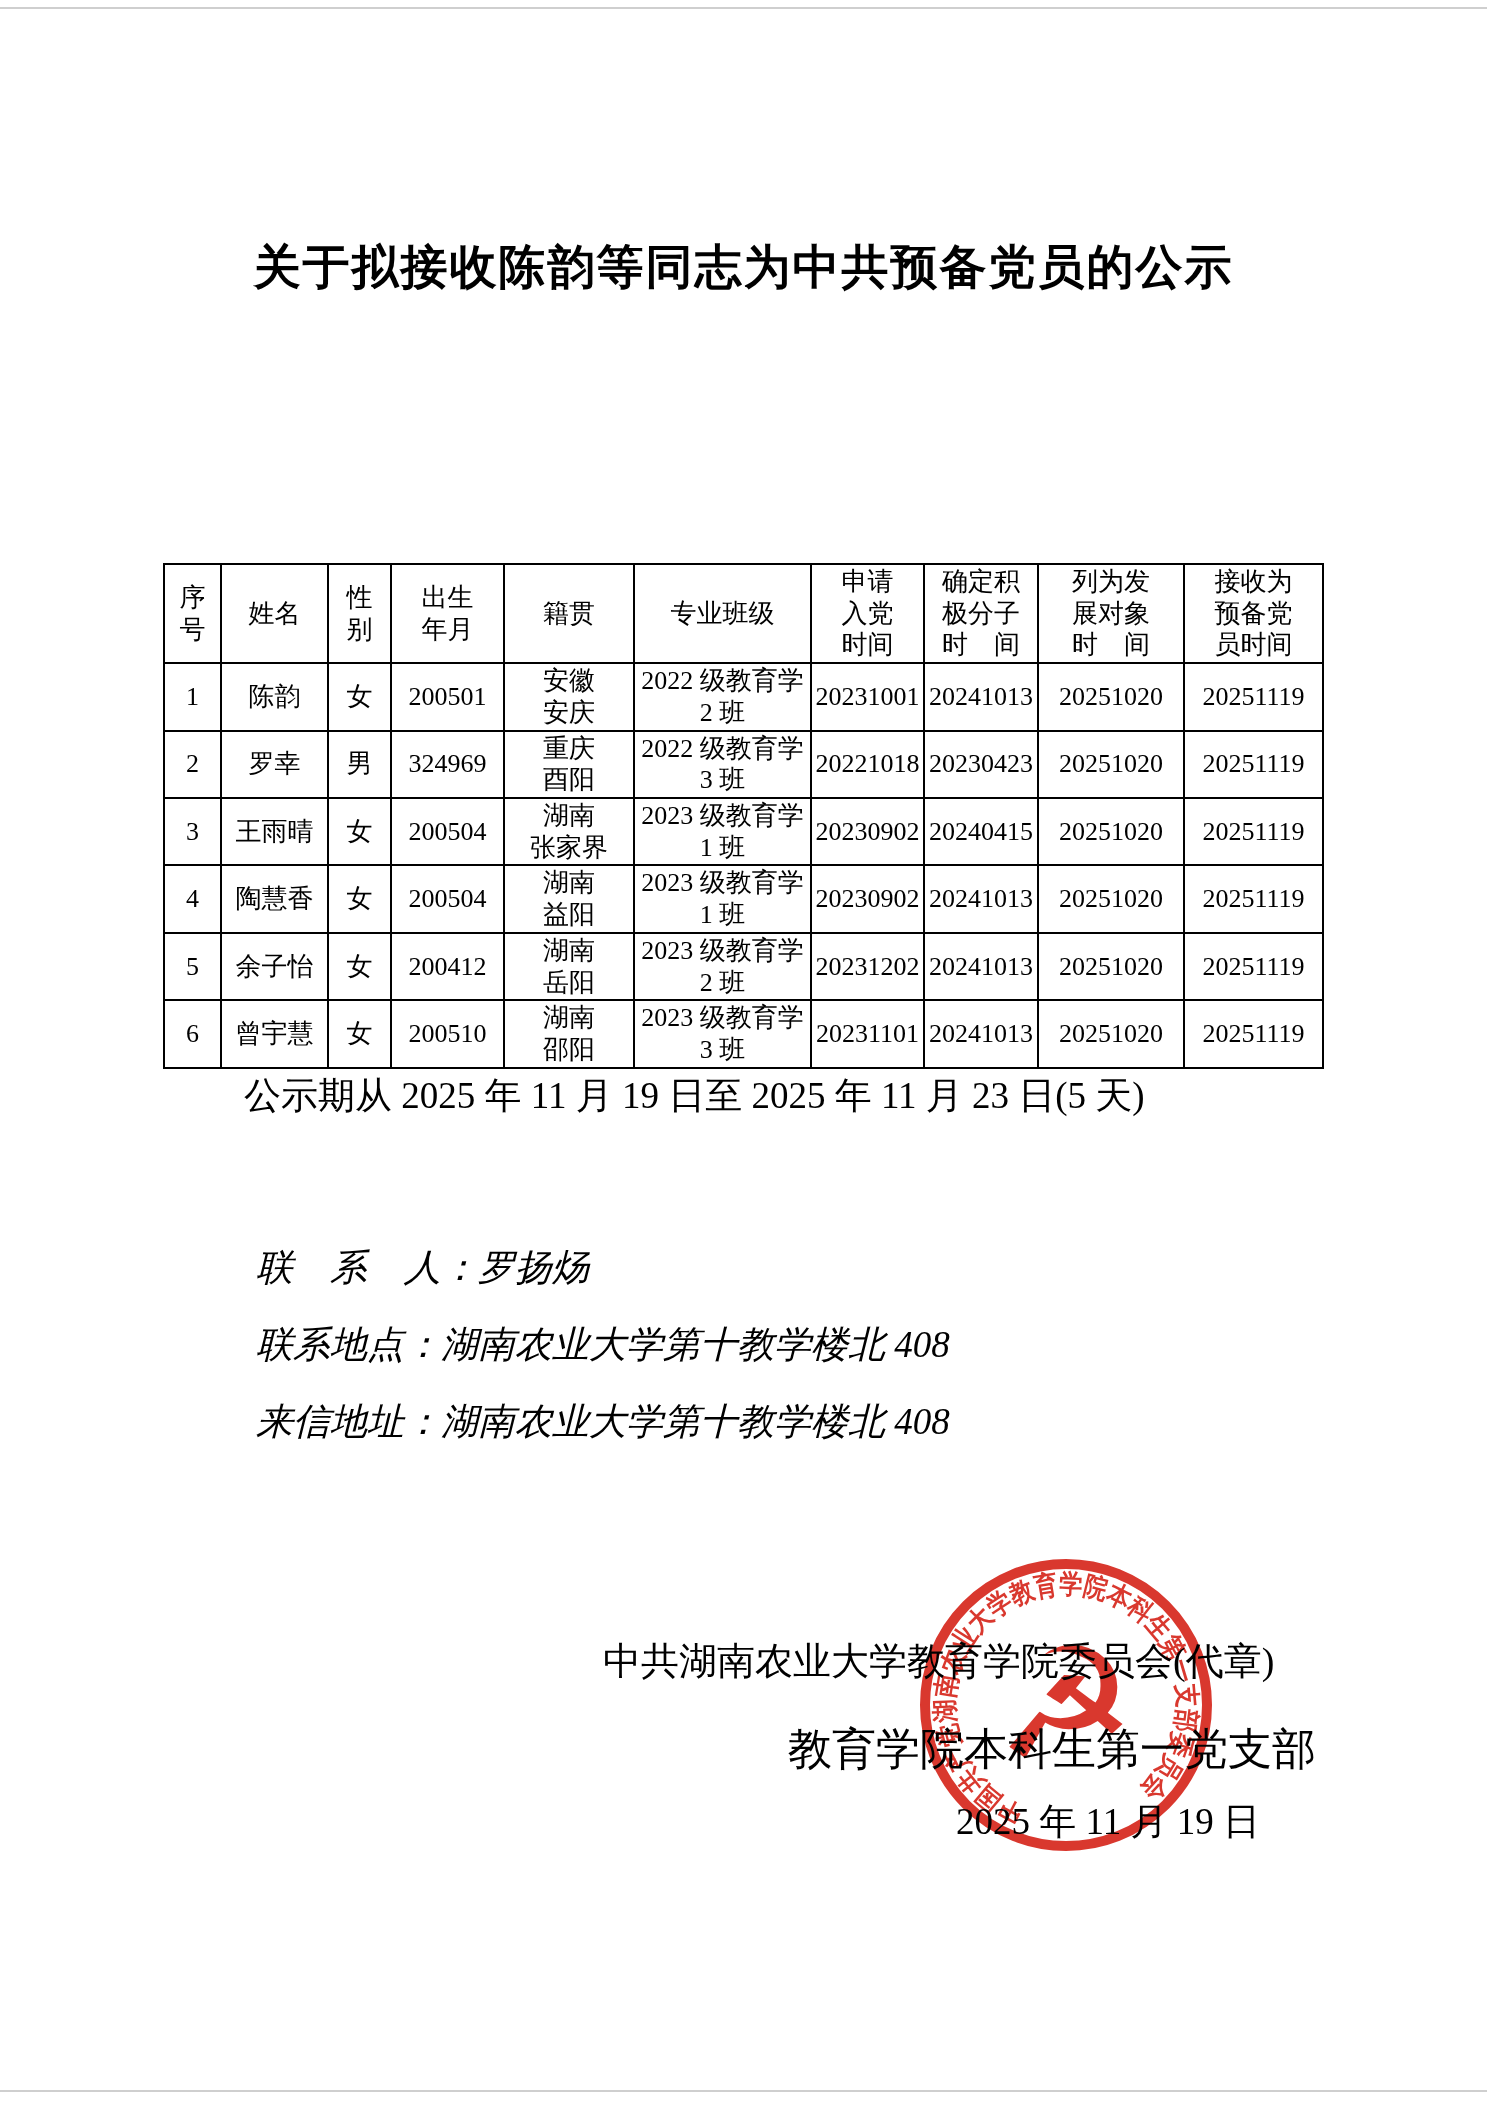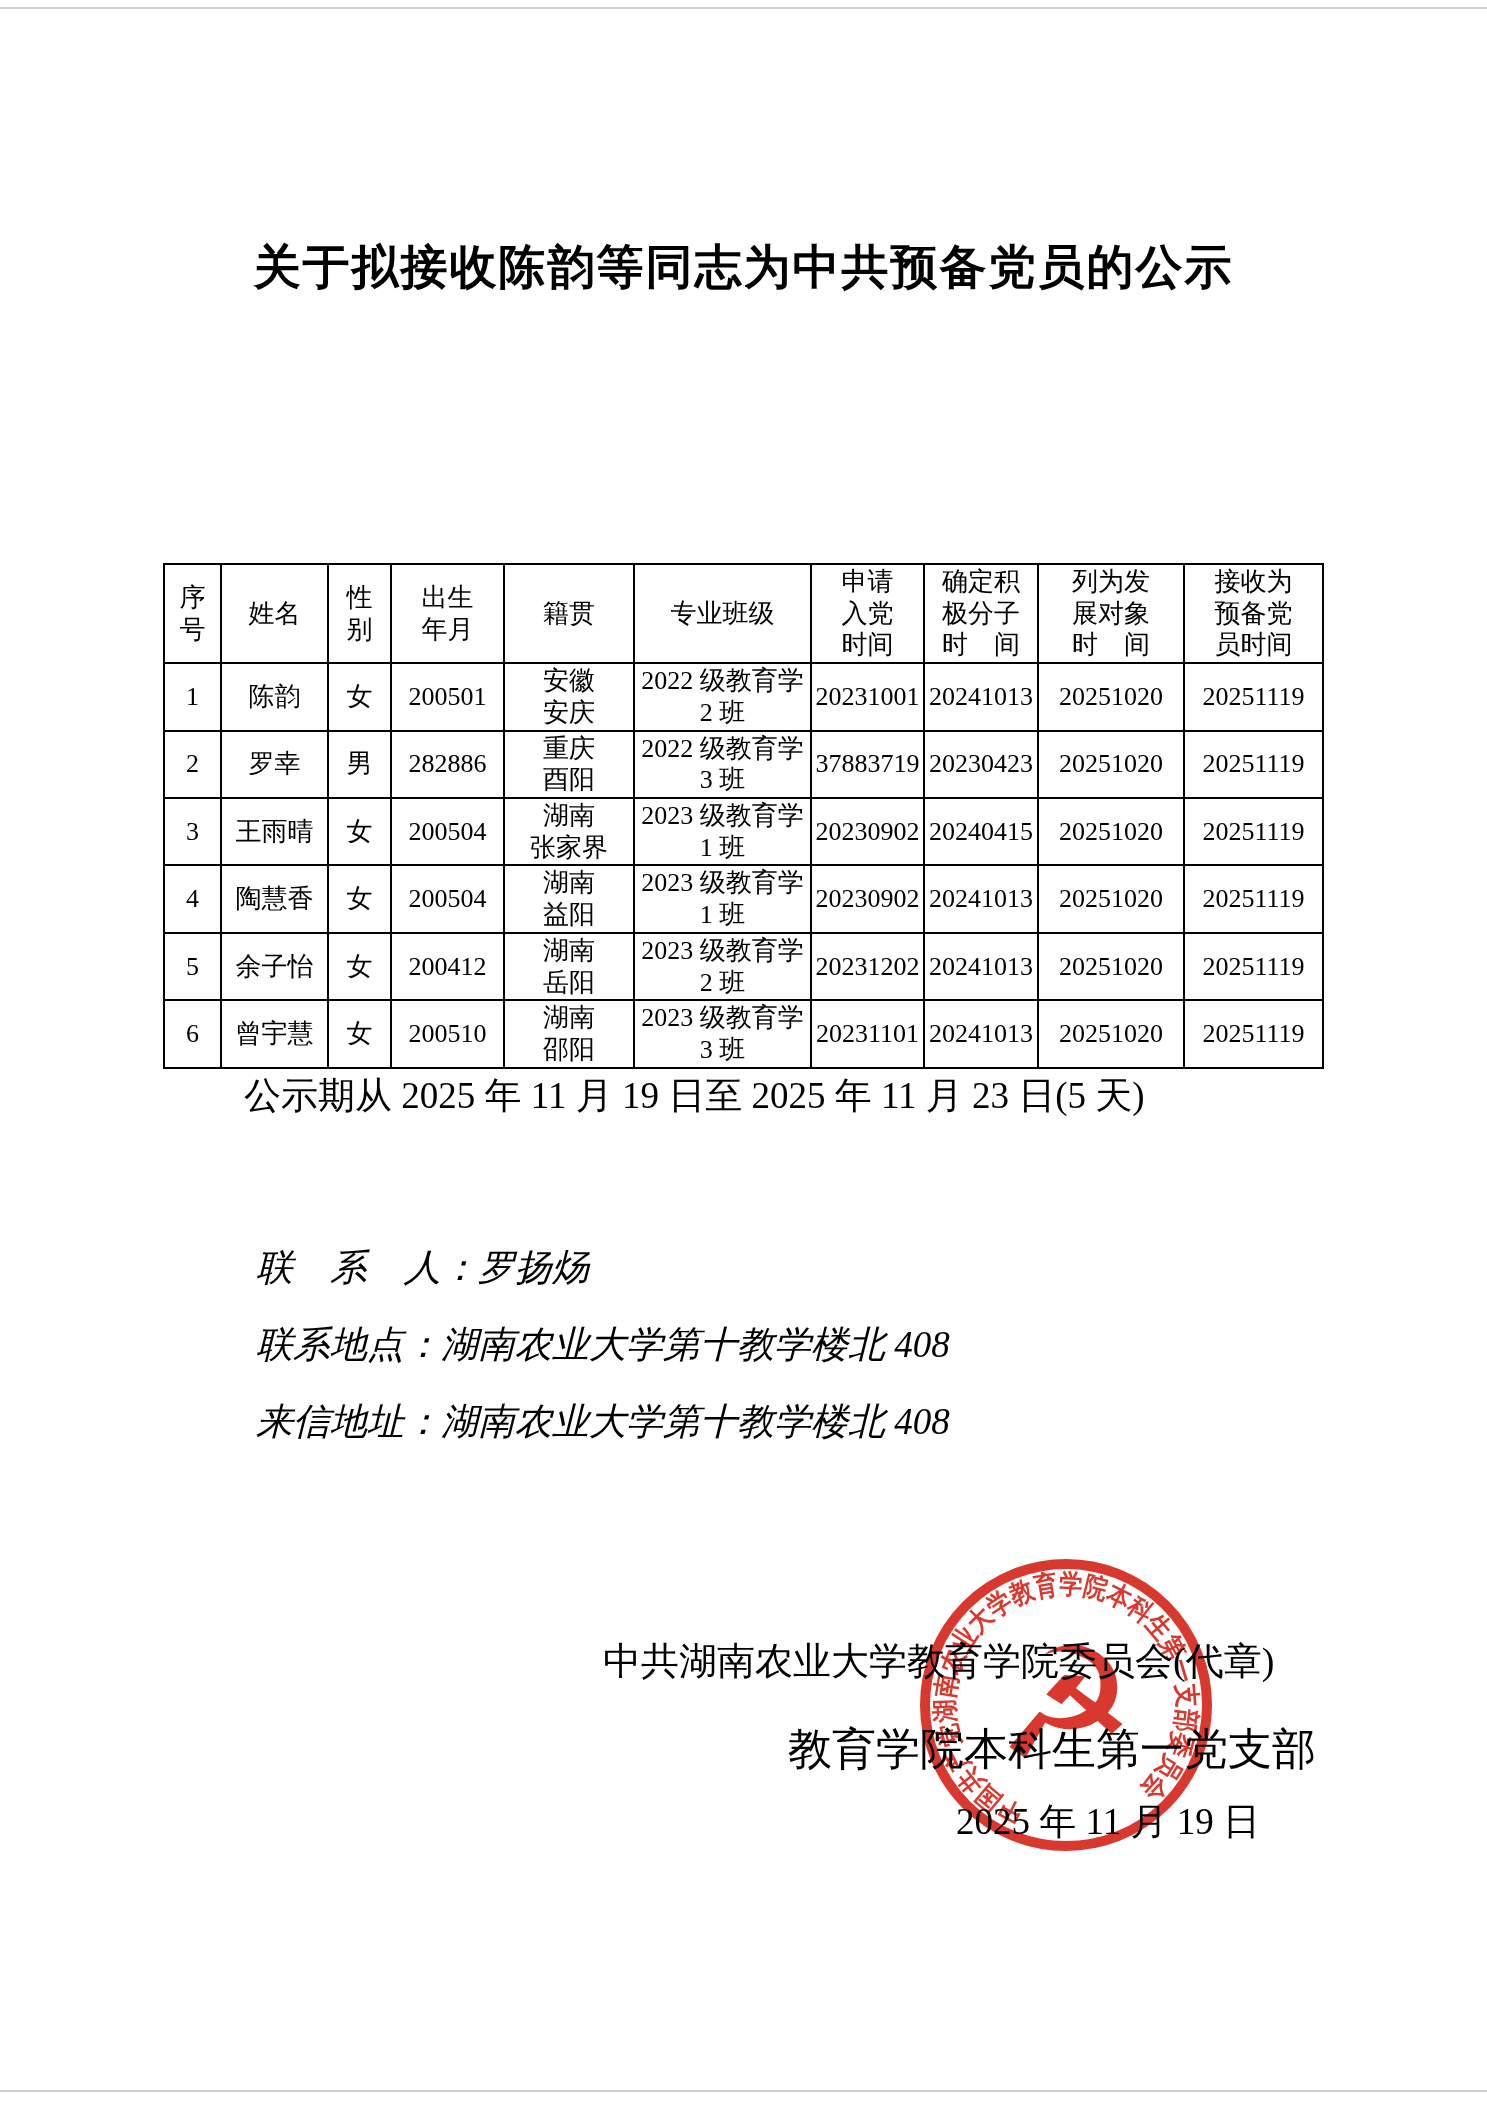--- a/index.html
+++ b/index.html
@@ -115,26 +115,26 @@
 2 班</td>
             <td>20231001</td>
             <td>20241013</td>
             <td>20251020</td>
             <td>20251119</td>
           </tr>
           <tr>
             <td>2</td>
             <td>罗幸</td>
             <td>男</td>
-            <td>282886</td>
+            <td>324969</td>
             <td>重庆
 酉阳</td>
             <td>2022 级教育学
 3 班</td>
-            <td>37883719</td>
+            <td>20221018</td>
             <td>20230423</td>
             <td>20251020</td>
             <td>20251119</td>
           </tr>
           <tr>
             <td>3</td>
             <td>王雨晴</td>
             <td>女</td>
             <td>200504</td>
             <td>湖南

